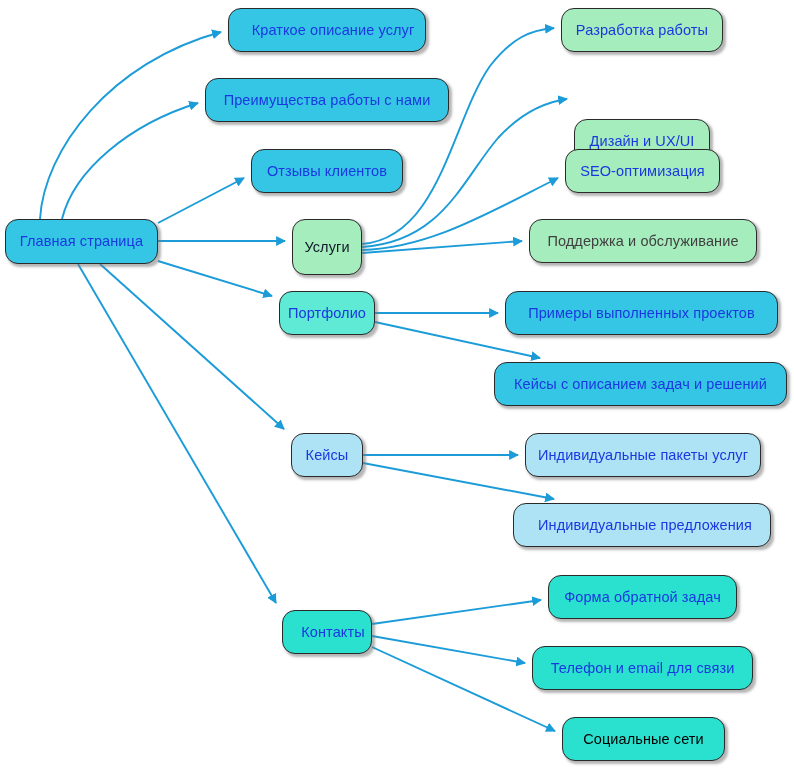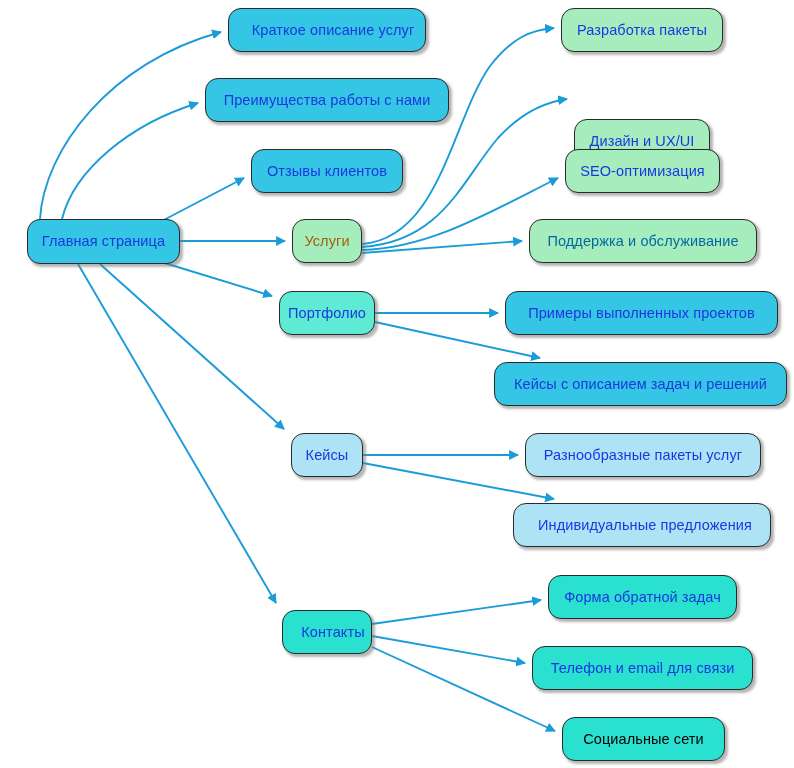--- a/index.html
+++ b/index.html
@@ -73,64 +73,64 @@
         <path d="M 375 322 L 540 358" fill="none" stroke="#1b9cd8" stroke-width="1.9" marker-end="url(#arrow)"></path>
         <path d="M 363 455 L 518 455" fill="none" stroke="#1b9cd8" stroke-width="1.9" marker-end="url(#arrow)"></path>
         <path d="M 363 463 L 554 499" fill="none" stroke="#1b9cd8" stroke-width="1.9" marker-end="url(#arrow)"></path>
         <path d="M 372 624 L 541 600" fill="none" stroke="#1b9cd8" stroke-width="1.9" marker-end="url(#arrow)"></path>
         <path d="M 372 636 L 525 663" fill="none" stroke="#1b9cd8" stroke-width="1.9" marker-end="url(#arrow)"></path>
         <path d="M 372 647 L 555 731" fill="none" stroke="#1b9cd8" stroke-width="1.9" marker-end="url(#arrow)"></path>
       </g>
   </svg>
 
   <div id="node-group">
-      <div class="node" style="left: 5px; top: 219px; width: 153px; height: 45px; background: rgb(53, 198, 230); border-color: rgb(42, 42, 42); color: rgb(26, 56, 224); margin-left: 22px;">
+      <div class="node" style="left: 5px; top: 219px; width: 153px; height: 45px; background: rgb(53, 198, 230); border-color: rgb(42, 42, 42); color: rgb(26, 56, 224);">
         <span class="node-label">Главная страница</span>
       </div>
       <div class="node" style="left: 228px; top: 8px; width: 198px; height: 44px; background: rgb(53, 198, 230); border-color: rgb(42, 42, 42); color: rgb(26, 56, 224); padding-left: 12px;">
         <span class="node-label">Краткое описание услуг</span>
       </div>
       <div class="node" style="left: 205px; top: 78px; width: 244px; height: 44px; background: rgb(53, 198, 230); border-color: rgb(42, 42, 42); color: rgb(26, 56, 224);">
         <span class="node-label">Преимущества работы с нами</span>
       </div>
       <div class="node" style="left: 251px; top: 149px; width: 152px; height: 44px; background: rgb(53, 198, 230); border-color: rgb(42, 42, 42); color: rgb(26, 56, 224);">
         <span class="node-label">Отзывы клиентов</span>
       </div>
-      <div class="node" style="left: 292px; top: 219px; width: 70px; height: 44px; background: rgb(166, 237, 189); border-color: rgb(42, 42, 42); color: #a16207;">
+      <div class="node" style="left: 292px; top: 219px; width: 70px; height: 56px; background: rgb(166, 237, 189); border-color: rgb(42, 42, 42); color: #0f172a;">
         <span class="node-label">Услуги</span>
       </div>
       <div class="node" style="left: 279px; top: 291px; width: 96px; height: 44px; background: #5eead4; border-color: rgb(42, 42, 42); color: rgb(26, 56, 224);">
         <span class="node-label">Портфолио</span>
       </div>
       <div class="node" style="left: 291px; top: 433px; width: 72px; height: 44px; background: rgb(173, 227, 245); border-color: rgb(42, 42, 42); color: rgb(26, 56, 224);">
         <span class="node-label">Кейсы</span>
       </div>
       <div class="node" style="left: 282px; top: 610px; width: 90px; height: 44px; background: rgb(42, 224, 207); border-color: rgb(42, 42, 42); color: rgb(26, 56, 224); padding-left: 12px;">
         <span class="node-label">Контакты</span>
       </div>
       <div class="node" style="left: 561px; top: 8px; width: 162px; height: 44px; background: rgb(166, 237, 189); border-color: rgb(42, 42, 42); color: rgb(26, 56, 224);">
-        <span class="node-label">Разработка пакеты</span>
+        <span class="node-label">Разработка работы</span>
       </div>
       <div class="node" style="left: 574px; top: 78px; width: 136px; height: 44px; background: rgb(166, 237, 189); border-color: rgb(42, 42, 42); color: rgb(26, 56, 224); margin-top: 41px;">
         <span class="node-label">Дизайн и UX/UI</span>
       </div>
       <div class="node" style="left: 565px; top: 149px; width: 155px; height: 44px; background: rgb(166, 237, 189); border-color: rgb(42, 42, 42); color: rgb(26, 56, 224);">
         <span class="node-label">SEO-оптимизация</span>
       </div>
-      <div class="node" style="left: 529px; top: 219px; width: 228px; height: 44px; background: rgb(166, 237, 189); border-color: rgb(42, 42, 42); color: #0369a1;">
+      <div class="node" style="left: 529px; top: 219px; width: 228px; height: 44px; background: rgb(166, 237, 189); border-color: rgb(42, 42, 42); color: #404040;">
         <span class="node-label">Поддержка и обслуживание</span>
       </div>
       <div class="node" style="left: 505px; top: 291px; width: 273px; height: 44px; background: rgb(53, 198, 230); border-color: rgb(42, 42, 42); color: rgb(26, 56, 224);">
         <span class="node-label">Примеры выполненных проектов</span>
       </div>
       <div class="node" style="left: 494px; top: 362px; width: 293px; height: 44px; background: rgb(53, 198, 230); border-color: rgb(42, 42, 42); color: rgb(26, 56, 224);">
         <span class="node-label">Кейсы с описанием задач и решений</span>
       </div>
       <div class="node" style="left: 525px; top: 433px; width: 236px; height: 44px; background: rgb(173, 227, 245); border-color: rgb(42, 42, 42); color: rgb(26, 56, 224);">
-        <span class="node-label">Разнообразные пакеты услуг</span>
+        <span class="node-label">Индивидуальные пакеты услуг</span>
       </div>
       <div class="node" style="left: 513px; top: 503px; width: 258px; height: 44px; background: rgb(173, 227, 245); border-color: rgb(42, 42, 42); color: rgb(26, 56, 224); padding-left: 6px;">
         <span class="node-label">Индивидуальные предложения</span>
       </div>
       <div class="node" style="left: 548px; top: 575px; width: 189px; height: 44px; background: rgb(42, 224, 207); border-color: rgb(42, 42, 42); color: rgb(26, 56, 224);">
         <span class="node-label">Форма обратной задач</span>
       </div>
       <div class="node" style="left: 532px; top: 646px; width: 221px; height: 44px; background: rgb(42, 224, 207); border-color: rgb(42, 42, 42); color: rgb(26, 56, 224);">
         <span class="node-label">Телефон и email для связи</span>
       </div>

